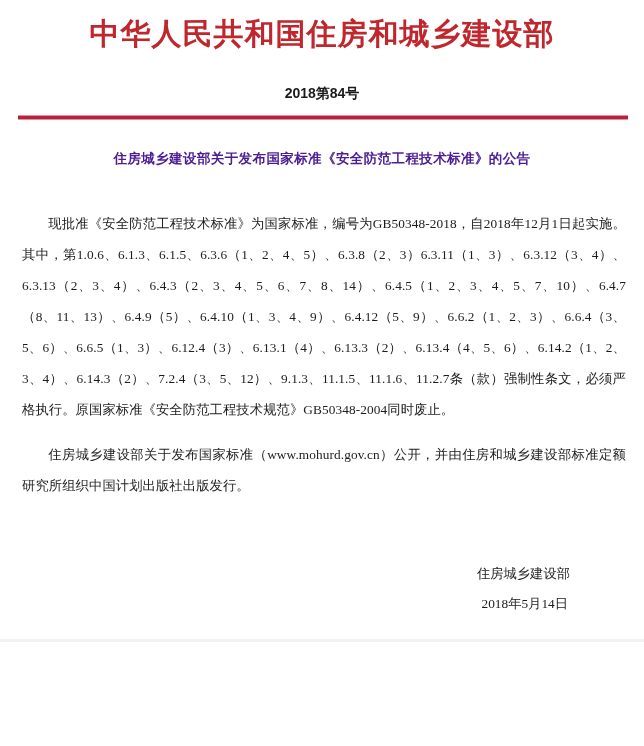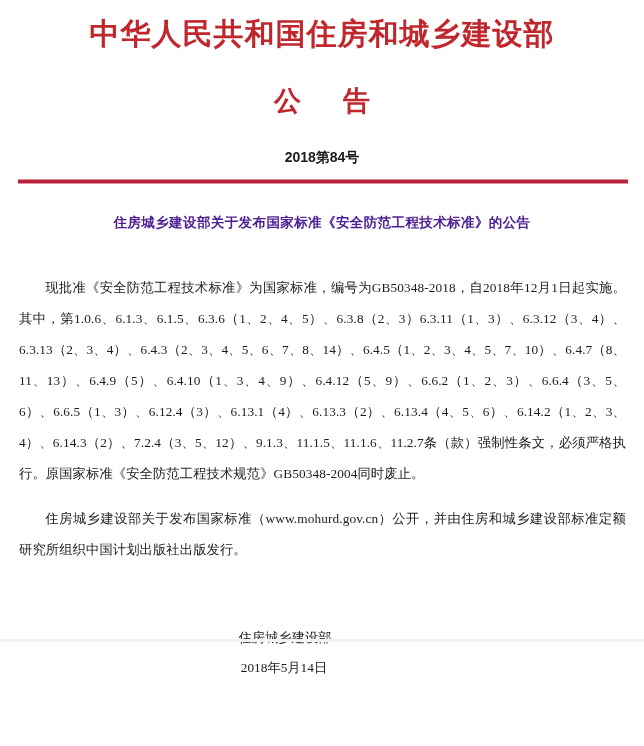--- a/index.html
+++ b/index.html
@@ -72,22 +72,22 @@
     color: #4c1d95;
     margin-top: 30px;
     letter-spacing: 0.4px;
     font-family: "Liberation Serif", "DejaVu Serif", serif;
     white-space: nowrap;
   }
 
   
   .body-area {
     margin-top: 40px;
+    padding-left: 22px;
     padding-right: 18px;
-    margin-left: 19px;
   }
   .para {
     font-size: 13.3px;
     color: #1c1c1c;
     line-height: 31px;
     text-align: justify;
     letter-spacing: 0.1px;
     font-family: "Liberation Serif", "DejaVu Serif", serif;
     margin: 0;
   }
@@ -96,21 +96,21 @@
   }
   .para .indent {
     display: inline-block;
     width: 26px;
   }
 
   
   .signature {
     margin-top: 58px;
     padding-right: 74px;
-    text-align: center;
+    text-align: right;
   }
   .sig-org {
     font-size: 13.3px;
     color: #1c1c1c;
     line-height: 30px;
     font-family: "Liberation Serif", "DejaVu Serif", serif;
   }
   .sig-date {
     font-size: 13.3px;
     color: #1c1c1c;
@@ -150,21 +150,20 @@
   }
 </style>
 </head>
 <body>
 
 <div class="page">
 
   <div class="header">
     <div class="org-title">中华人民共和国住房和城乡建设部</div>
 
-    <div class="doc-type">公告</div>
 
     <div class="doc-number">2018第84号</div>
 
     <div class="red-rule"></div>
   </div>
 
   <div class="subtitle">住房城乡建设部关于发布国家标准《安全防范工程技术标准》的公告</div>
 
   <div class="body-area">
     <p class="para"><span class="indent"></span><span>现批准《安全防范工程技术标准》为国家标准，编号为GB50348-2018，自2018年12月1日起实施。其中，第1.0.6、6.1.3、6.1.5、6.3.6（1、2、4、5）、6.3.8（2、3）6.3.11（1、3）、6.3.12（3、4）、6.3.13（2、3、4）、6.4.3（2、3、4、5、6、7、8、14）、6.4.5（1、2、3、4、5、7、10）、6.4.7（8、11、13）、6.4.9（5）、6.4.10（1、3、4、9）、6.4.12（5、9）、6.6.2（1、2、3）、6.6.4（3、5、6）、6.6.5（1、3）、6.12.4（3）、6.13.1（4）、6.13.3（2）、6.13.4（4、5、6）、6.14.2（1、2、3、4）、6.14.3（2）、7.2.4（3、5、12）、9.1.3、11.1.5、11.1.6、11.2.7条（款）强制性条文，必须严格执行。原国家标准《安全防范工程技术规范》GB50348-2004同时废止。</span></p>

